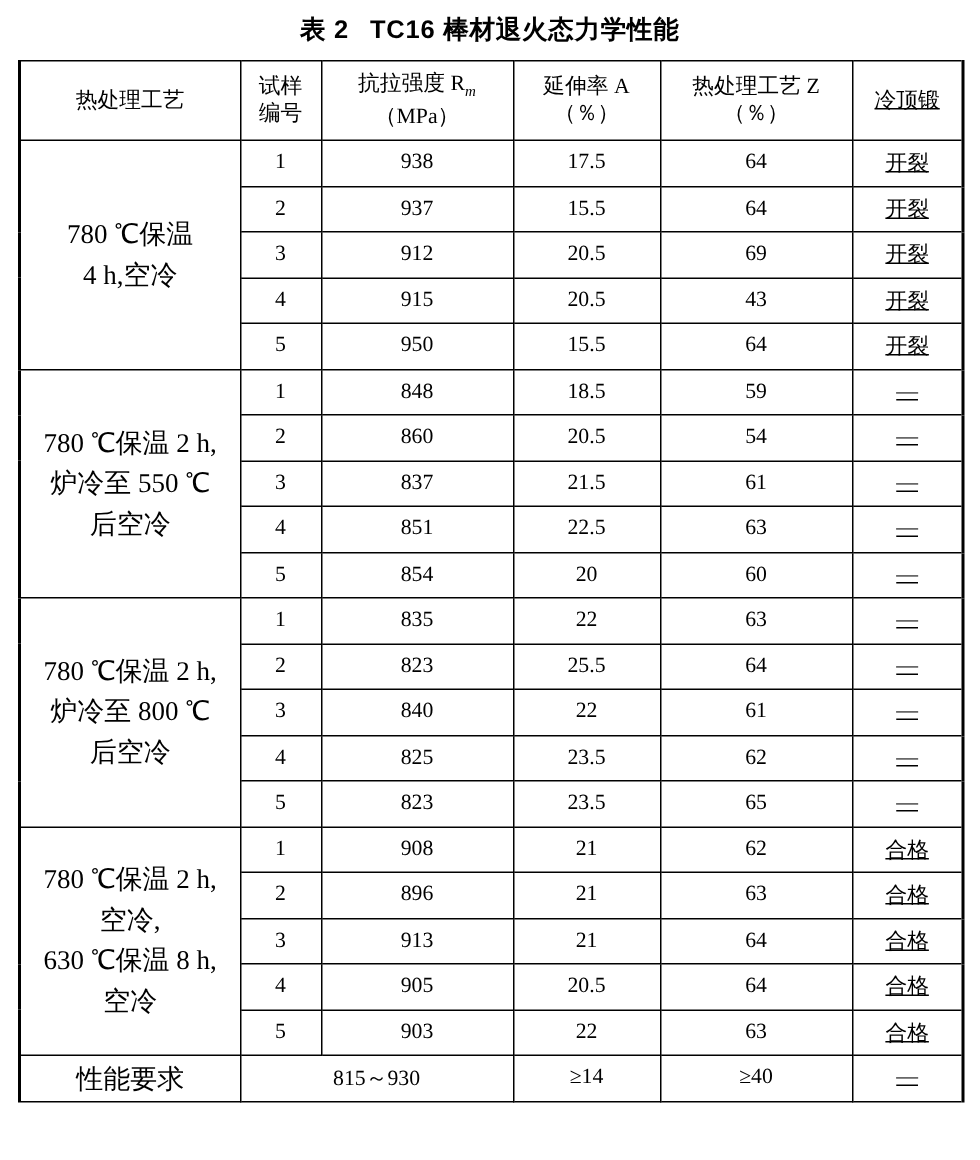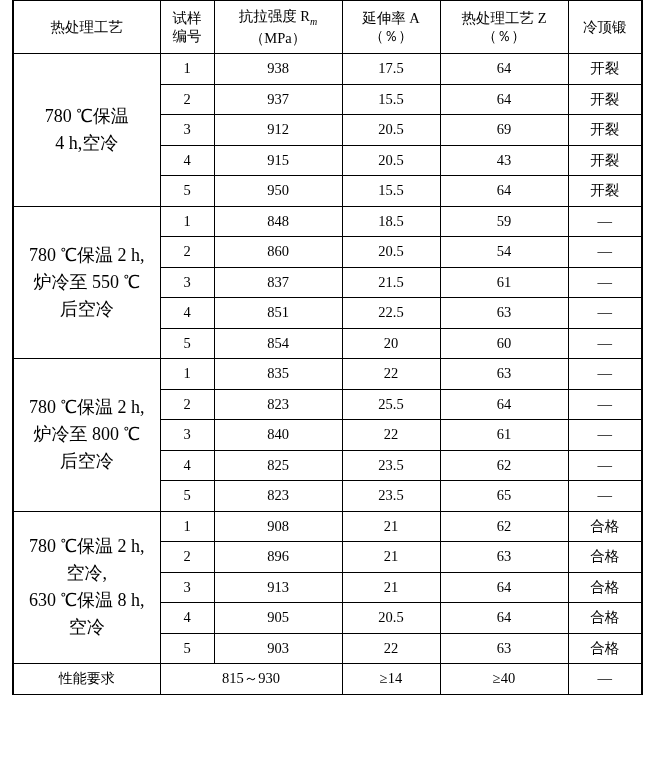--- a/index.html
+++ b/index.html
@@ -51,40 +51,43 @@
     line-height: 1.25;
     font-size: 14.5px;
   }
   table.data tbody td {
     height: 29.5px;
   }
   .outer-top td { border-top: 2px solid #000; }
   .group-sep td { border-top: 2px solid #000; }
   .outer-bottom td { border-bottom: 2px solid #000; }
   .col-a { border-left: 2px solid #000 !important; }
-  .col-f { border-right: 2px solid #000 !important; }
+  .col-f { border-right: 2px solid #000 !important; text-decoration: underline; }
   .proc {
     line-height: 1.5;
     font-size: 18px;
     padding: 0 2px;
   }
   .sub {
     font-size: 10px;
     vertical-align: sub;
     font-style: italic;
   }
   .hdr-line { display: block; }
-  .req-label { font-size: 14px; }
+  .req-label { font-size: 18px; }
   .dash { font-size: 14.5px; }
 </style>
 </head>
 <body>
 
 <div class="page">
 
+  <div class="table-caption">
+    <span class="caption-num">表 2</span><span>TC16 棒材退火态力学性能</span>
+  </div>
 
   <table class="data">
     <colgroup>
       <col style="width:147px">
       <col style="width:54px">
       <col style="width:128px">
       <col style="width:98px">
       <col style="width:128px">
       <col style="width:74px">
     </colgroup>

